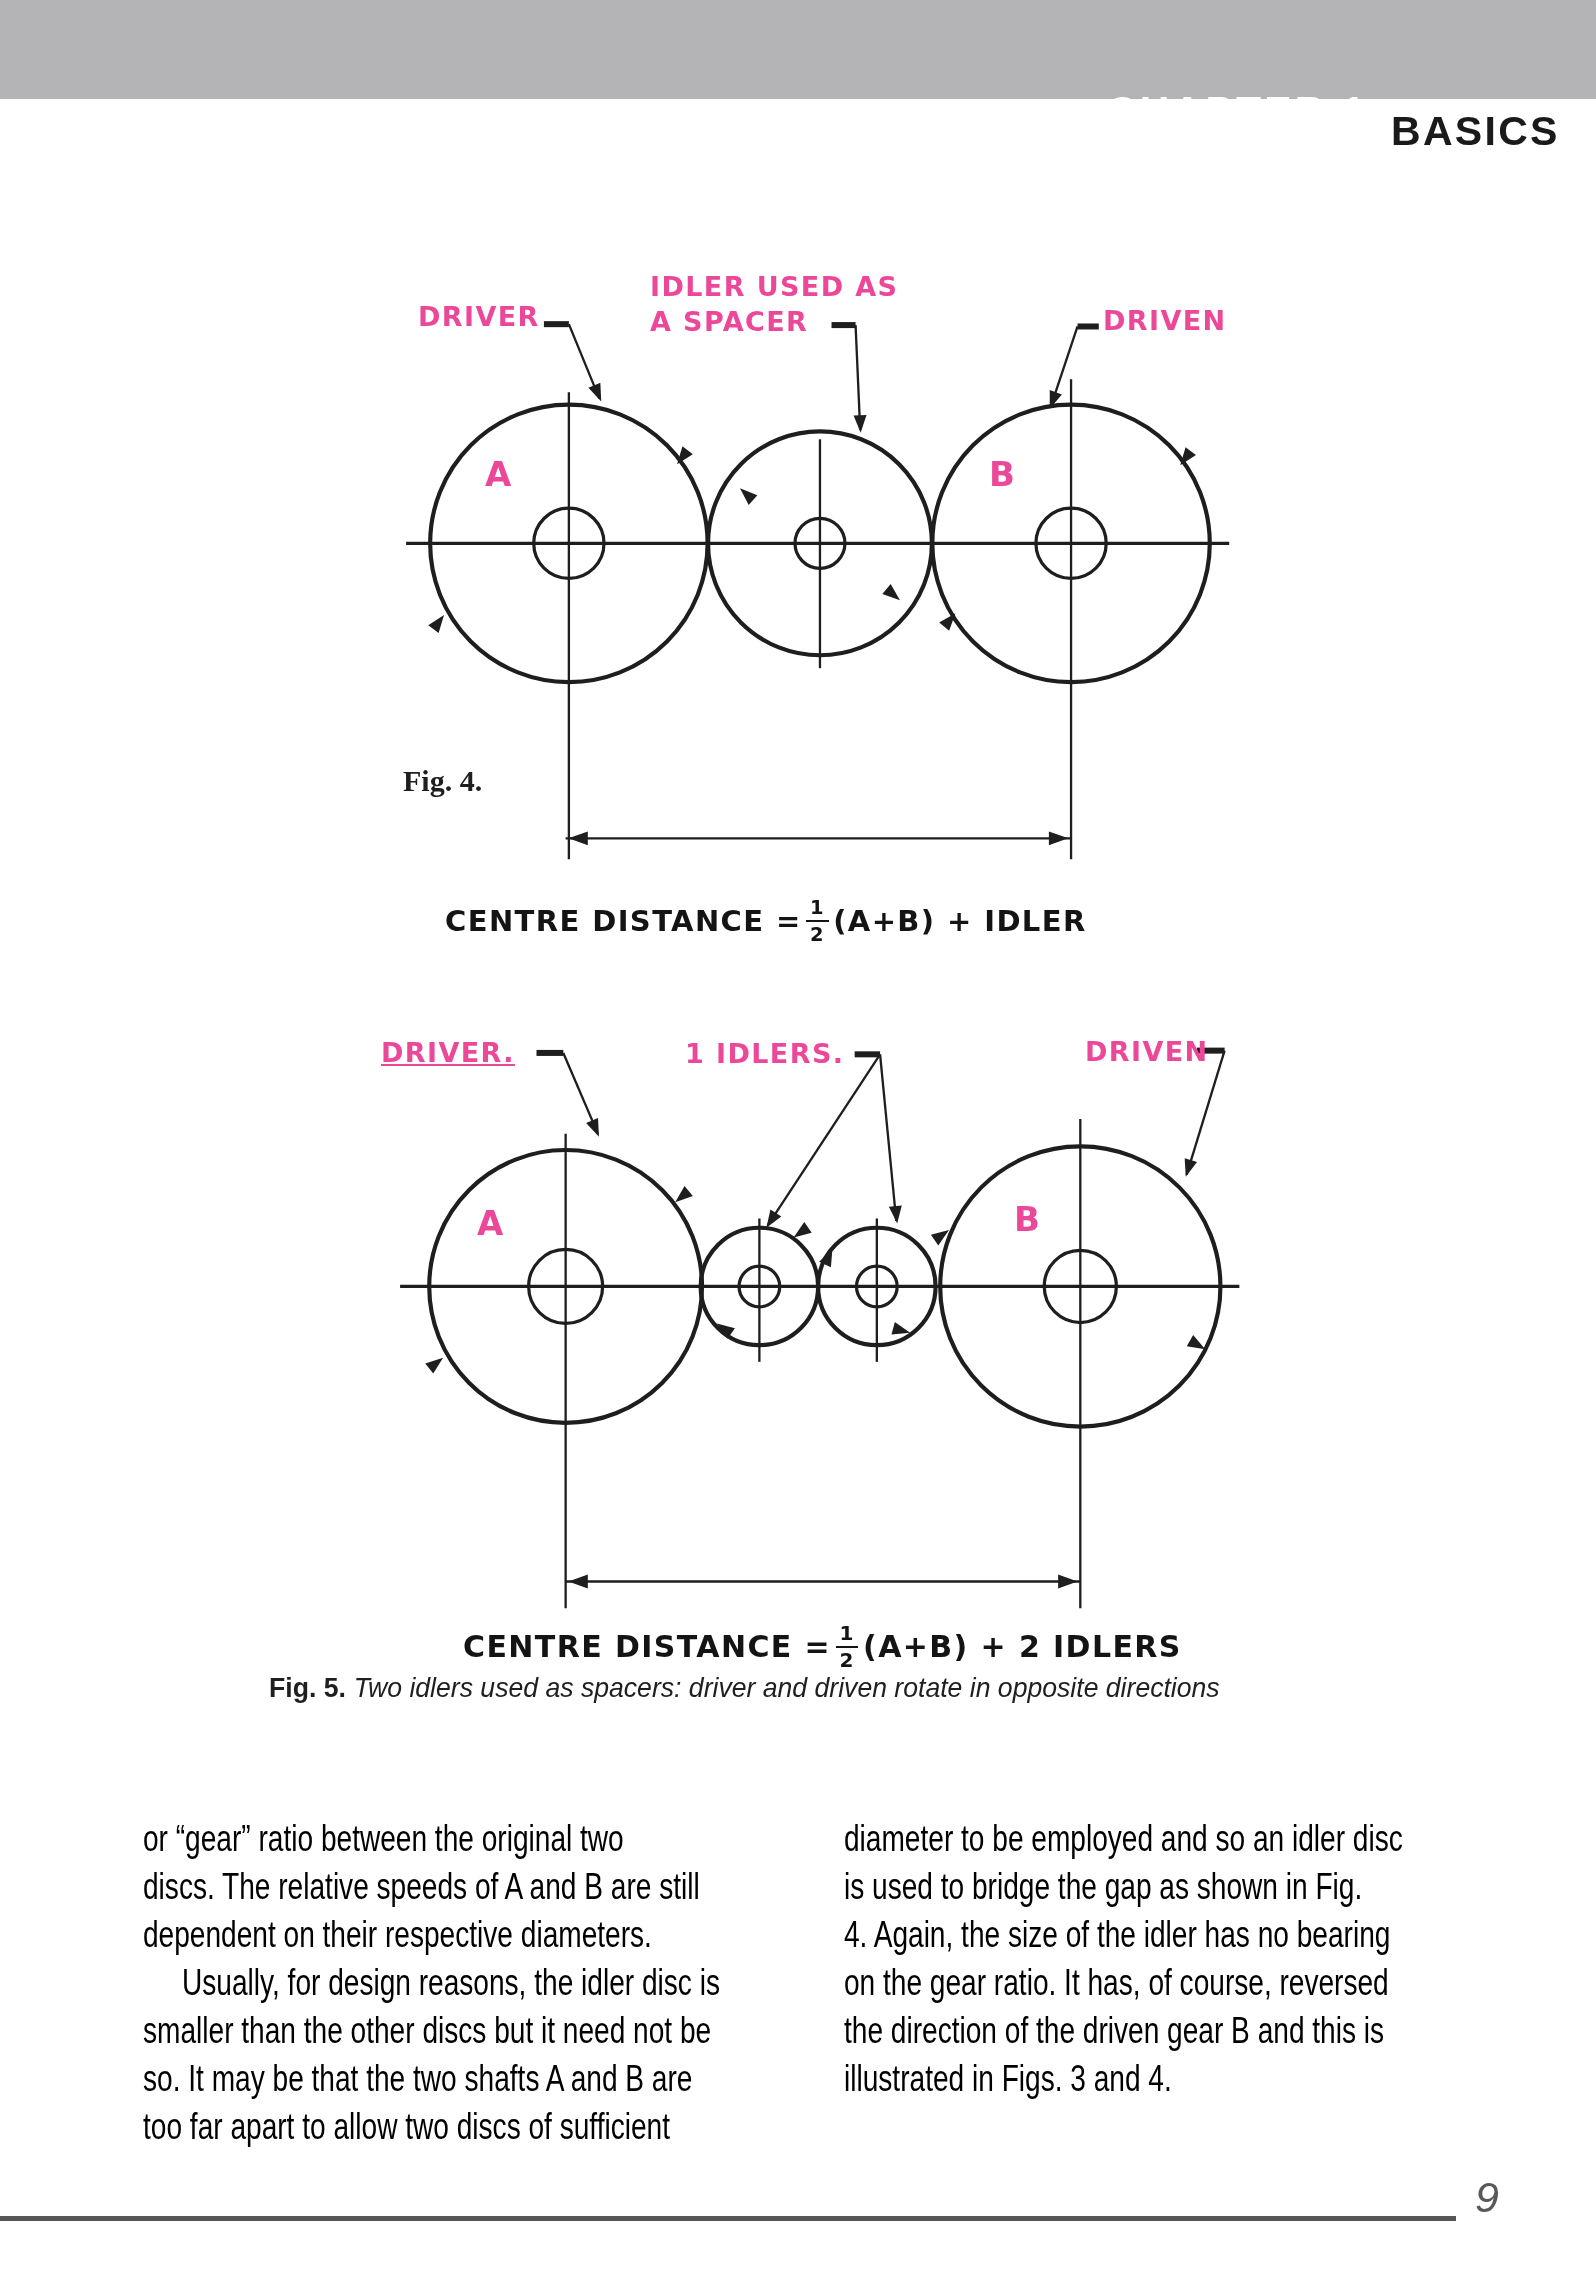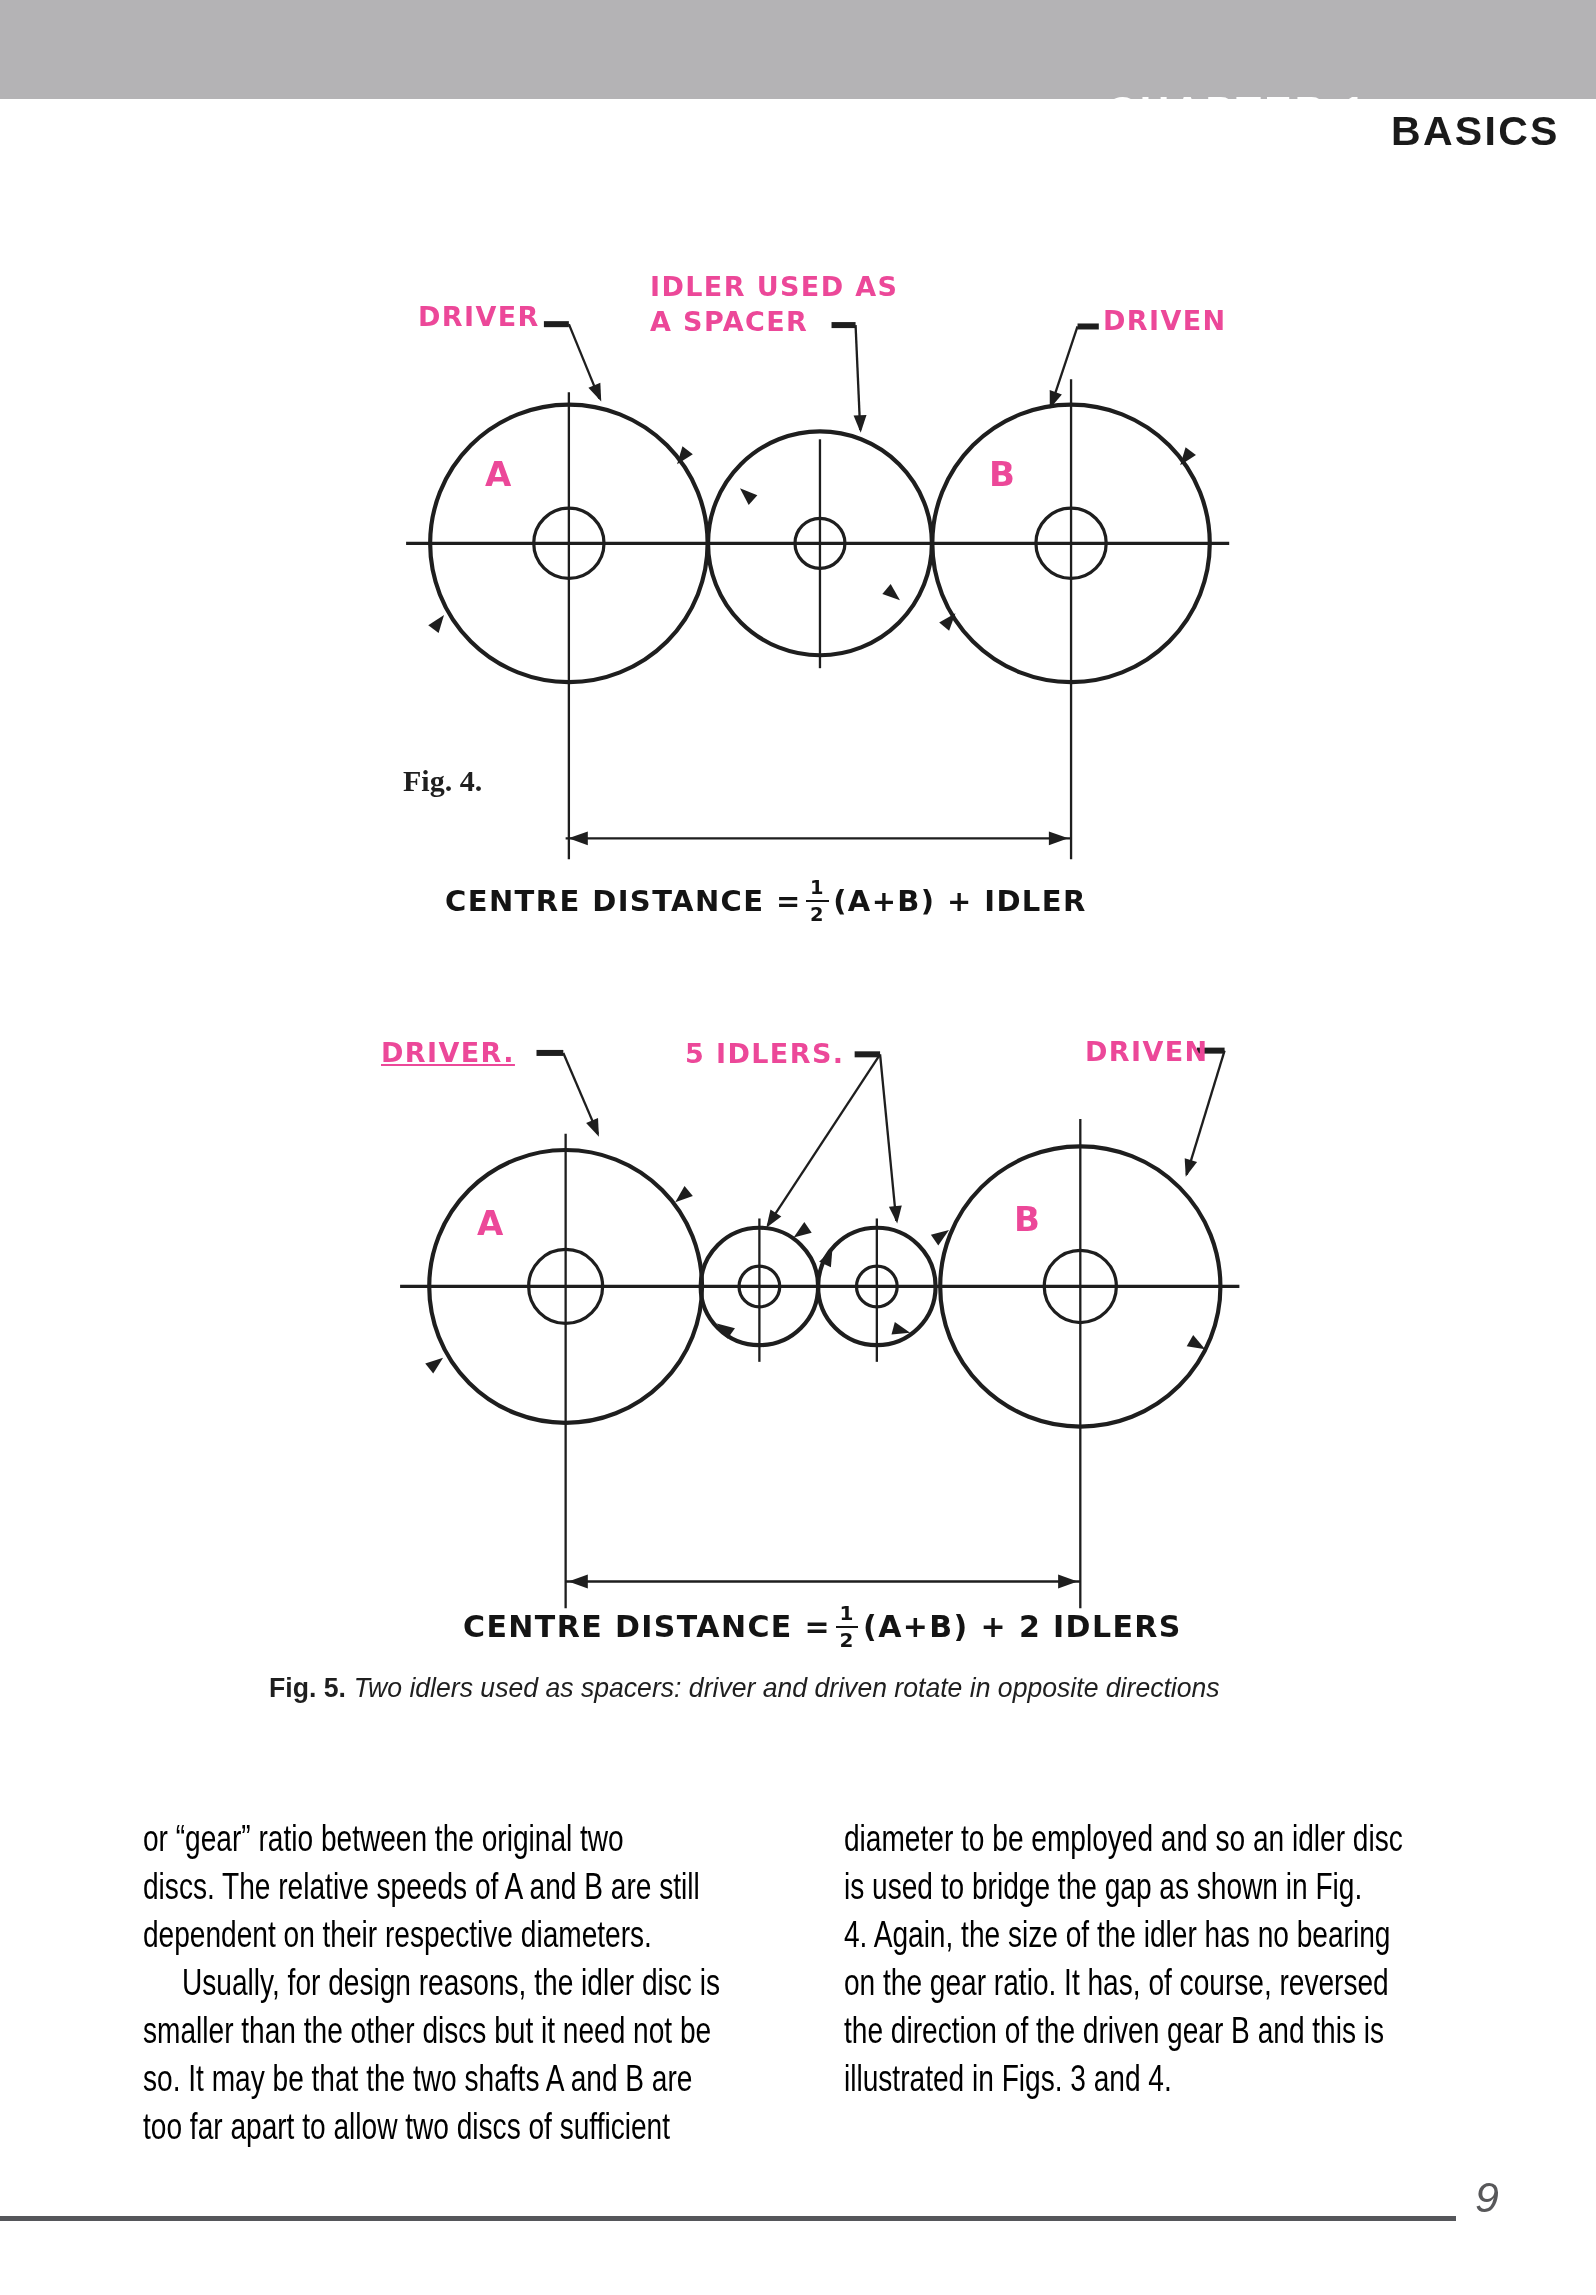--- a/index.html
+++ b/index.html
@@ -27,21 +27,21 @@
   .dash{stroke:#1e1e1e;stroke-width:13px;}
   .arrow{fill:#1e1e1e;stroke:none;}
   
   .hand{
     position:absolute;font-family:"DejaVu Sans",sans-serif;font-weight:700;
     color:#ec4899;letter-spacing:1.4px;white-space:nowrap;font-size:27px;
   }
   .disc-label{font-size:34px;letter-spacing:0;}
   .formula{
     position:absolute;display:flex;align-items:center;font-family:"DejaVu Sans",sans-serif;
-    font-weight:700;color:#141414;letter-spacing:1.4px;white-space:pre;
+    font-weight:700;color:#141414;letter-spacing:1.4px;white-space:pre;margin-top:20px;
   }
   .frac{display:inline-flex;flex-direction:column;align-items:center;line-height:1;margin:0 4.6px;}
   .frac .num{padding:0 3.7px 2.8px;border-bottom:2.8px solid #141414;}
   .frac .den{padding-top:2.3px;}
   
   .figcap{position:absolute;font-weight:bold;color:#1f1f1f;white-space:nowrap;}
   .cap4{left:403px;top:764px;font-size:30px;font-family:Liberation Serif, serif;}
   .cap5{left:269px;top:1672px;font-size:28px;transform:scaleX(0.95);transform-origin:0 0;}
   .cap5 .capitalic{font-weight:normal;font-style:italic;margin-left:8.3px;}
   
@@ -159,21 +159,21 @@
   <div class="formula" style="left:445px;top:878px;font-size:29px;">
     <span>CENTRE DISTANCE =</span>
     <span class="frac" style="font-size:19.4px;">
       <span class="num">1</span>
       <span class="den">2</span>
     </span>
     <span>(A+B) + IDLER</span>
   </div>
 
   <div class="hand" style="left:381px;top:1037px;text-decoration:underline;">DRIVER.</div>
-  <div class="hand" style="left:685px;top:1038px;">5 IDLERS.</div>
+  <div class="hand" style="left:685px;top:1038px;">1 IDLERS.</div>
   <div class="hand" style="left:1085px;top:1036px;">DRIVEN</div>
   <div class="hand disc-label" style="left:477px;top:1203px;">A</div>
   <div class="hand disc-label" style="left:1014px;top:1199px;">B</div>
   <div class="formula" style="left:463px;top:1603px;font-size:30px;">
     <span>CENTRE DISTANCE =</span>
     <span class="frac" style="font-size:20px;">
       <span class="num">1</span>
       <span class="den">2</span>
     </span>
     <span>(A+B) + 2 IDLERS</span>

